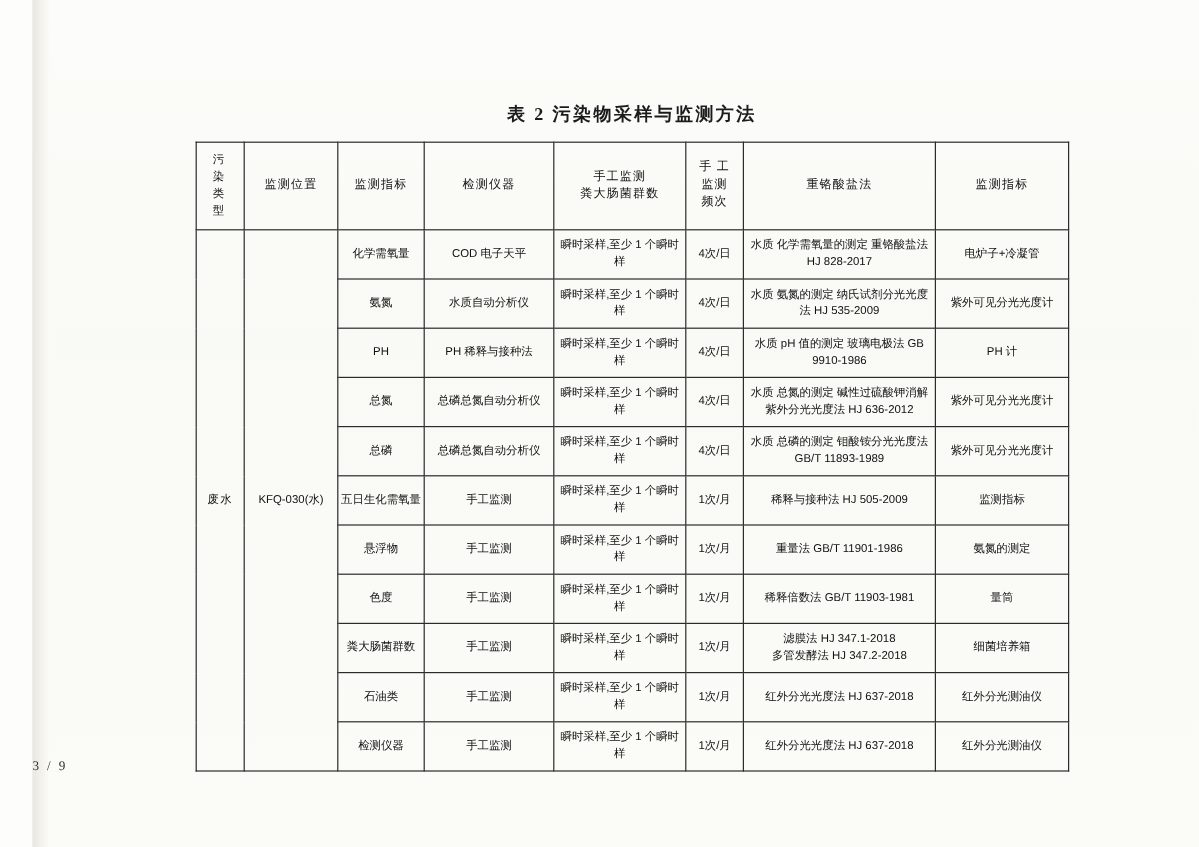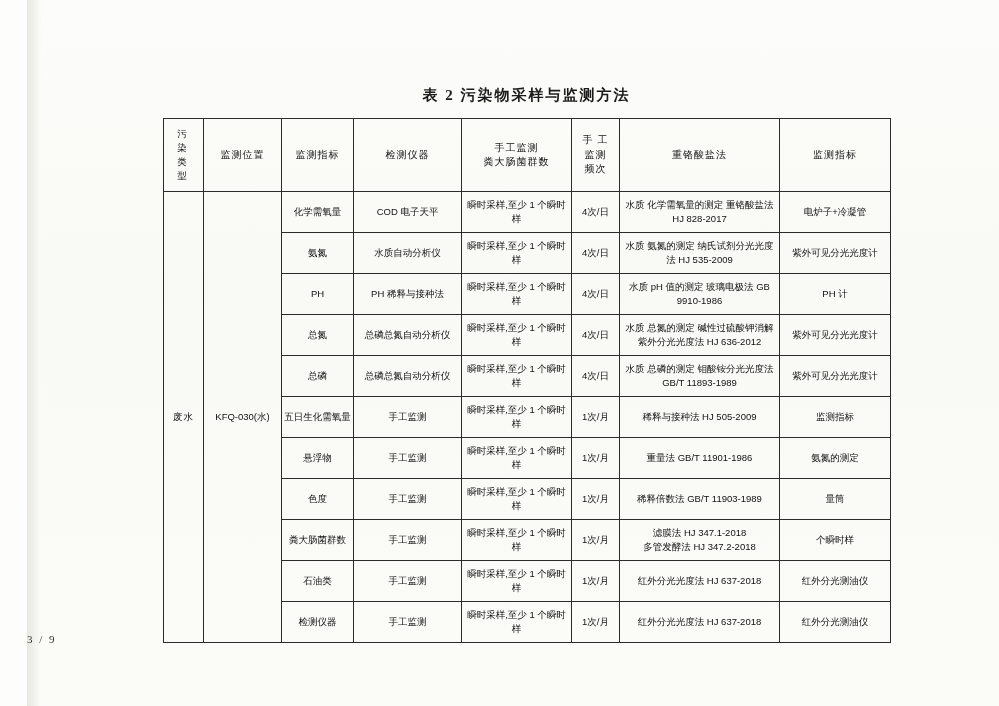--- a/index.html
+++ b/index.html
@@ -222,33 +222,33 @@
             <td>瞬时采样,至少 1 个瞬时样</td>
             <td>1次/月</td>
             <td class="method-multiline">重量法 GB/T 11901-1986</td>
             <td>氨氮的测定</td>
           </tr>
           <tr class="row-tall">
             <td>色度</td>
             <td>手工监测</td>
             <td>瞬时采样,至少 1 个瞬时样</td>
             <td>1次/月</td>
-            <td class="method-multiline">稀释倍数法 GB/T 11903-1989</td>
+            <td class="method-multiline">稀释倍数法 GB/T 11903-1981</td>
             <td>量筒</td>
           </tr>
           <tr class="row-tall">
             <td>粪大肠菌群数</td>
             <td>手工监测</td>
             <td>瞬时采样,至少 1 个瞬时样</td>
             <td>1次/月</td>
             <td class="method-multiline">
               <div>滤膜法 HJ 347.1-2018</div>
               <div>多管发酵法 HJ 347.2-2018</div>
             </td>
-            <td>个瞬时样</td>
+            <td>细菌培养箱</td>
           </tr>
           <tr class="row-tall">
             <td>石油类</td>
             <td>手工监测</td>
             <td>瞬时采样,至少 1 个瞬时样</td>
             <td>1次/月</td>
             <td class="method-multiline">红外分光光度法 HJ 637-2018</td>
             <td>红外分光测油仪</td>
           </tr>
           <tr class="row-tall">

